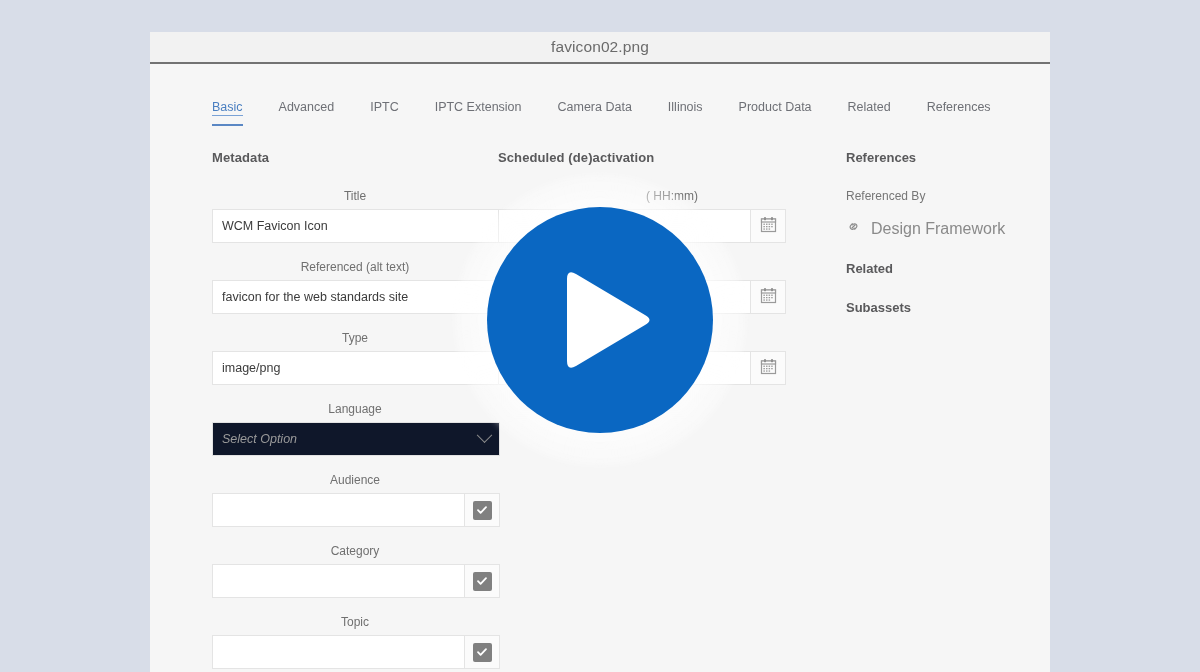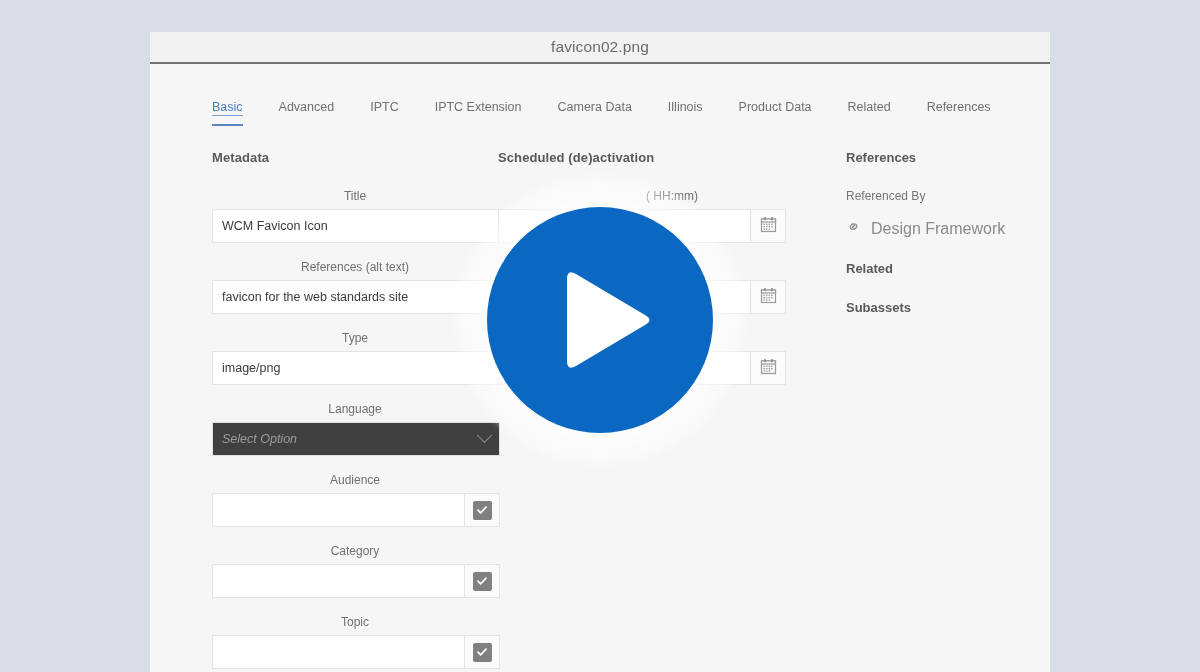--- a/index.html
+++ b/index.html
@@ -116,21 +116,21 @@
     padding: 0 9px;
     font-size: 12.5px;
     color: #3b3b3b;
     width: 288px;
   }
 
   
   .select {
     width: 288px;
     justify-content: space-between;
-    background: #404040;
+    background: #0f172a;
     border: 1px solid #e2e2e2;
   }
   .select .ph {
     font-style: italic;
     color: #9a9a9a;
     font-size: 12.5px;
   }
   .chev {
     width: 11px; height: 11px;
     border-right: 1.4px solid #8a8a8a;
@@ -254,21 +254,21 @@
 
     <div class="col-left">
       <div class="section-title">Metadata</div>
 
       <div class="field">
         <span class="field-label">Title</span>
         <div class="input">WCM Favicon Icon</div>
       </div>
 
       <div class="field">
-        <span class="field-label">References (alt text)</span>
+        <span class="field-label">Referenced (alt text)</span>
         <div class="input">favicon for the web standards site</div>
       </div>
 
       <div class="field">
         <span class="field-label">Type</span>
         <div class="input">image/png</div>
       </div>
 
       <div class="field">
         <span class="field-label">Language</span>

